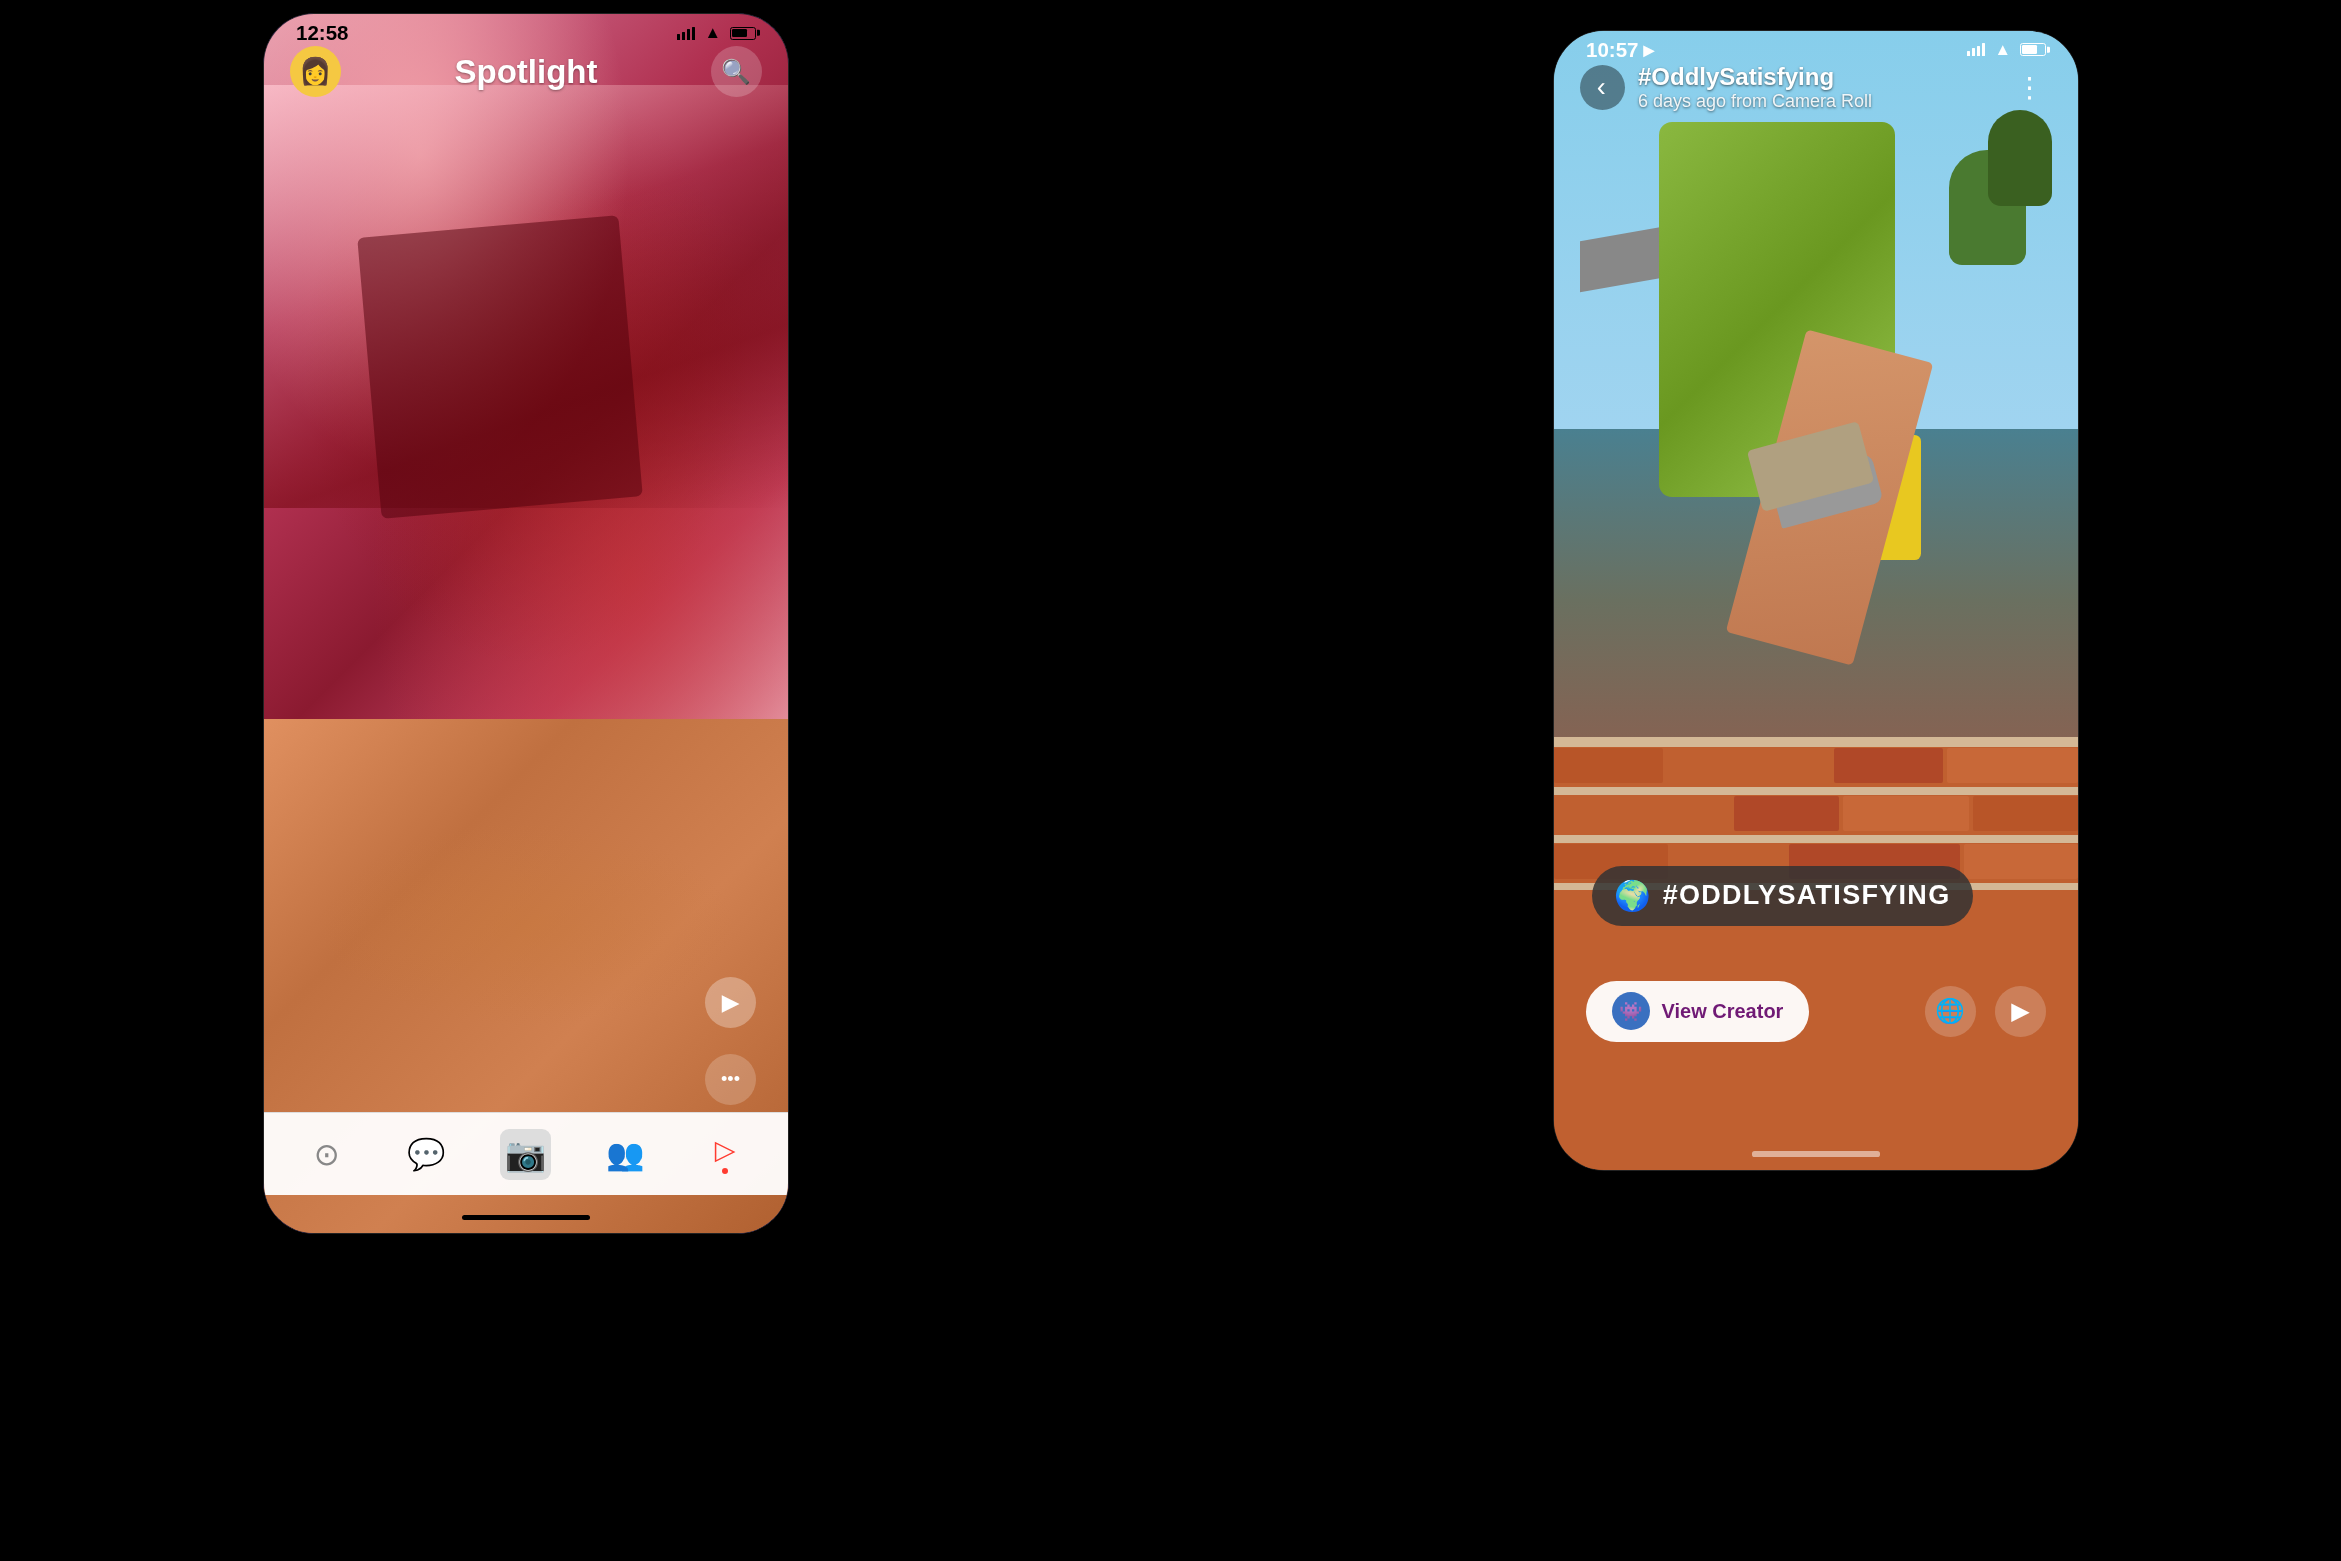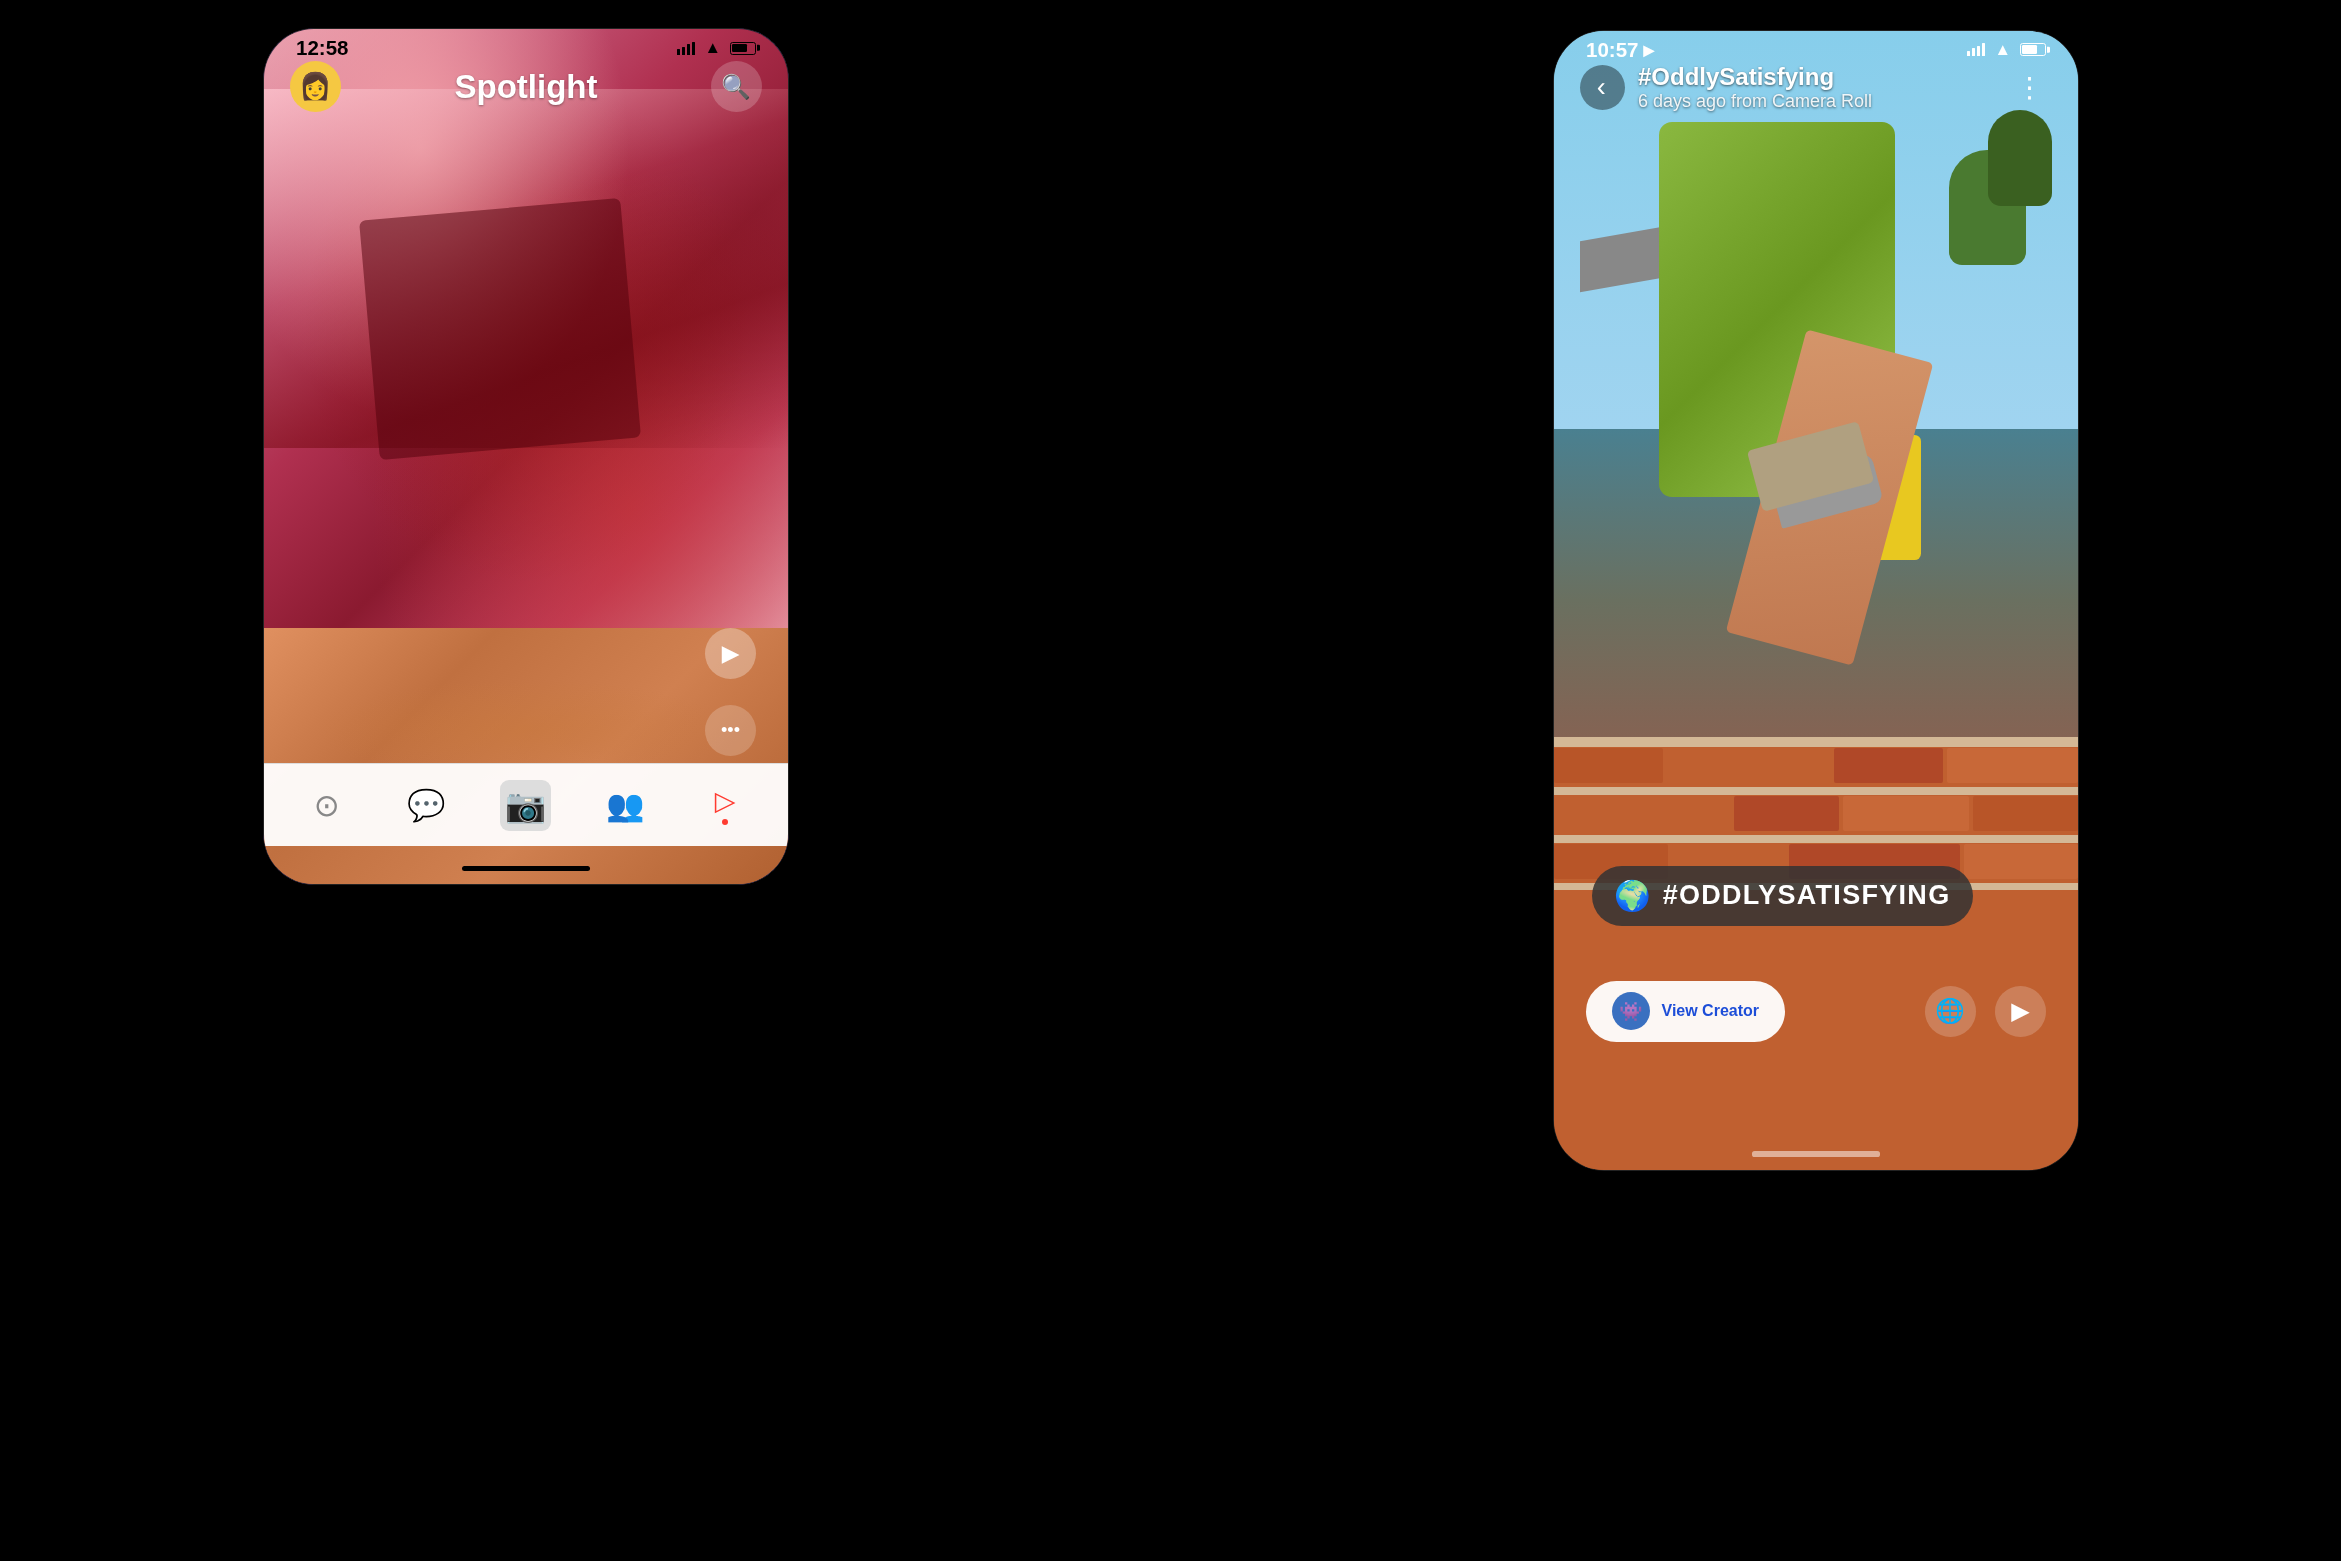--- a/index.html
+++ b/index.html
@@ -8,24 +8,24 @@
       width: 2342px;
       height: 1561px;
       position: relative;
       font-family: -apple-system, BlinkMacSystemFont, 'Helvetica Neue', Arial, sans-serif;
       overflow: hidden;
     }
 
     
     .phone-left {
       position: absolute;
-      top: 28px;
+      top: 13px;
       left: 263px;
       width: 526px;
-      height: 857px;
+      height: 1221px;
       background: #8b5cf6;
       border-radius: 51px;
       overflow: hidden;
       border: 1.9px solid #222;
     }
     .phone-right {
       position: absolute;
       top: 29.5px;
       right: 263px;
       width: 526px;
@@ -294,22 +294,22 @@
     }
     .creator-avatar {
       width: 38px; height: 38px;
       border-radius: 50%;
       background: #3a70c0;
       display: flex; align-items: center; justify-content: center;
       font-size: 19px;
       overflow: hidden;
     }
     .view-creator-text {
-      color: #1d4ed8;
-      font-size: 16px;
+      color: #701a75;
+      font-size: 20px;
       font-weight: 600;
     }
     .right-bottom-icons {
       display: flex;
       align-items: center;
       gap: 19px;
     }
     .icon-btn {
       width: 51px; height: 51px;
       background: rgba(255,255,255,0.2);

